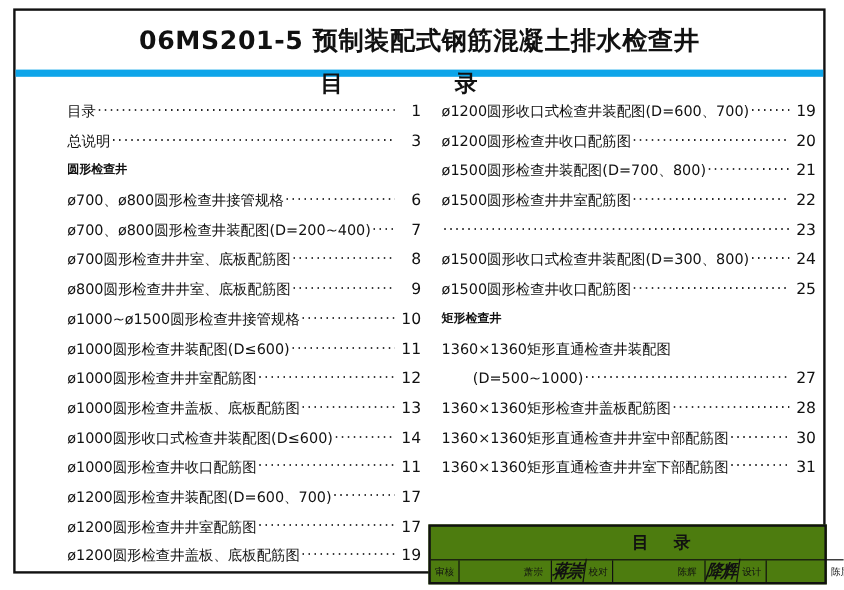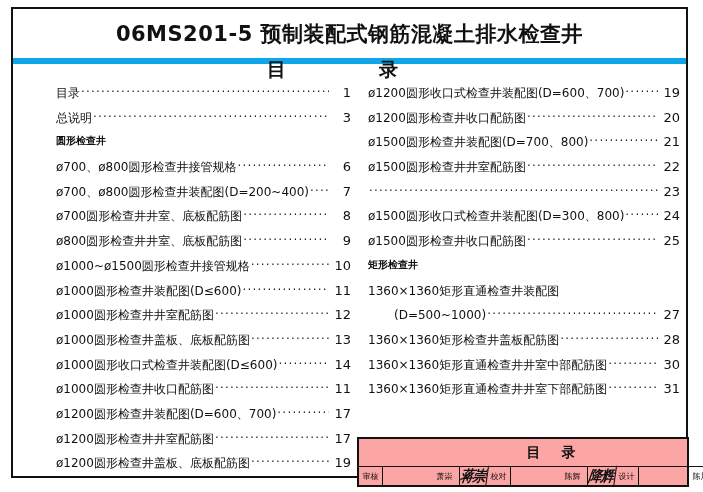--- a/index.html
+++ b/index.html
@@ -134,21 +134,21 @@
 
   
   #title-block {
     position: absolute;
     left: 357px;
     top: 437px;
     width: 332px;
     height: 50px;
     border: 2px solid #111111;
     box-sizing: border-box;
-    background: #fca5a5;
+    background: #4d7c0f;
     display: flex;
   }
   #tb-main {
     flex: 0 0 244px;
     display: flex;
     flex-direction: column;
     border-right: 1.5px solid #111111;
     box-sizing: border-box;
   }
   #tb-title-row {

